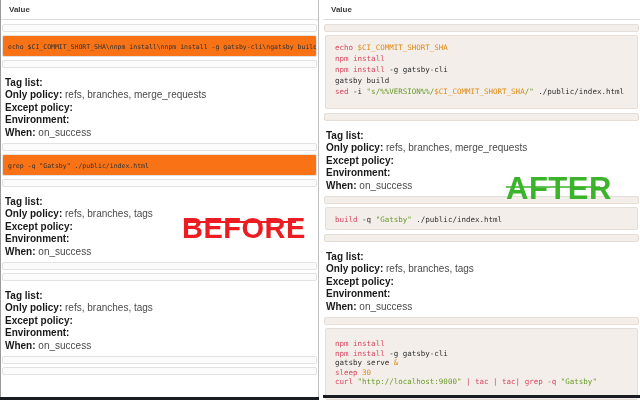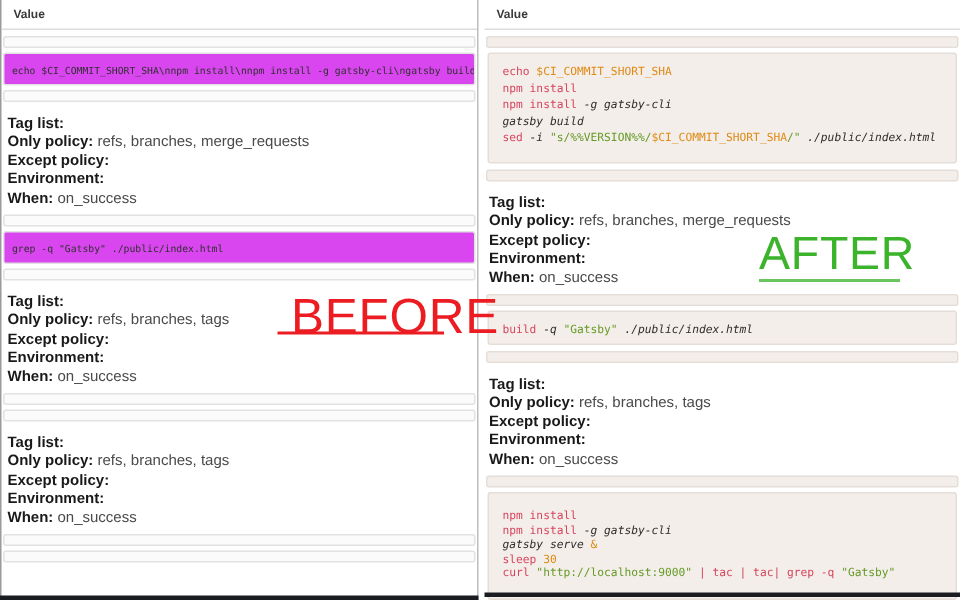--- a/index.html
+++ b/index.html
@@ -13,46 +13,46 @@
 
   .col-header { height:20px; border-bottom:1px solid #dcdcdc; padding:5px 0 0 8px;
     font-size:8px; font-weight:bold; color:#3a3a3a; }
 
   .bar { height:8px; border-radius:2px; margin:4px 1px 0 1px; }
   .bar.tight { margin-top:3px; }
   .left-box  { background:#fbfbfb; border:1px solid #e2e2e2; }
   .right-box { background:var(--right-box-bg); border:1px solid var(--right-box-border); }
 
   pre.code-raw { margin:3px 1px 0 1px; height:22px; border-radius:2px;
-    background:#d946ef; border:1px solid #e2e2e2; padding:7px 0 0 5px;
+    background:#f97316; border:1px solid #e2e2e2; padding:7px 0 0 5px;
     font-family:"DejaVu Sans Mono", monospace; font-size:6.5px; color:#303030;
     white-space:pre; overflow:hidden; }
 
   .codeblock { margin:3px 2px 0 2px; border-radius:2px;
     background:var(--right-box-bg); border:1px solid var(--right-box-border);
     font-family:"DejaVu Sans Mono", monospace; font-size:7.5px; color:var(--plain);
     white-space:pre; overflow:hidden; }
   .codeblock .cl { line-height:11px; }
   .cb-1 { height:74px; padding:6px 0 0 9px; }
   .cb-2 { height:23px; padding:6px 0 0 9px; }
   .cb-3 { height:72px; padding:10px 0 0 9px; }
   .cb-3 .cl { line-height:9.5px; }
   .tok-cmd { color:var(--cmd);text-align:center; }
   .tok-var { color:var(--var); }
   .tok-str { color:var(--str); }
-  .tok-plain { color:var(--plain);font-style:italic; }
+  .tok-plain { color:var(--plain); }
 
   .meta { margin:9px 0 0 0; padding-left:4px; font-size:10px; color:#4a4a4a; }
   .meta .meta-row { line-height:12.4px; white-space:nowrap; }
   .meta .meta-row b { color:#191919; }
   .col-right .meta { padding-left:3px; }
 
-  .watermark { position:absolute; font-weight:normal; line-height:1;
-    letter-spacing:0.5px; }
-  .wm-before { left:194px; top:194px; font-size:33px; color:var(--before); }
+  .watermark { position:absolute; font-weight:bold; line-height:1;
+    letter-spacing:0.5px;margin-top:20px; }
+  .wm-before { left:182px; top:194px; font-size:29px; color:var(--before); }
   .wm-after  { left:506px; top:153px; font-size:31px; color:var(--after); }
   .underline { position:absolute; height:2px; }
   .ul-before { left:185px; top:221px; width:111px; background:var(--before); }
   .ul-after  { left:506px; top:186px; width:94px;  background:var(--after); opacity:.75; }
 
   .bottom-edge { position:absolute; background:#1b1b22; }
   .edge-left  { left:0;   bottom:0;   width:319px; height:3px; }
   .edge-right { left:323px; bottom:2px; width:317px; height:3px; }
 </style>
 </head>

